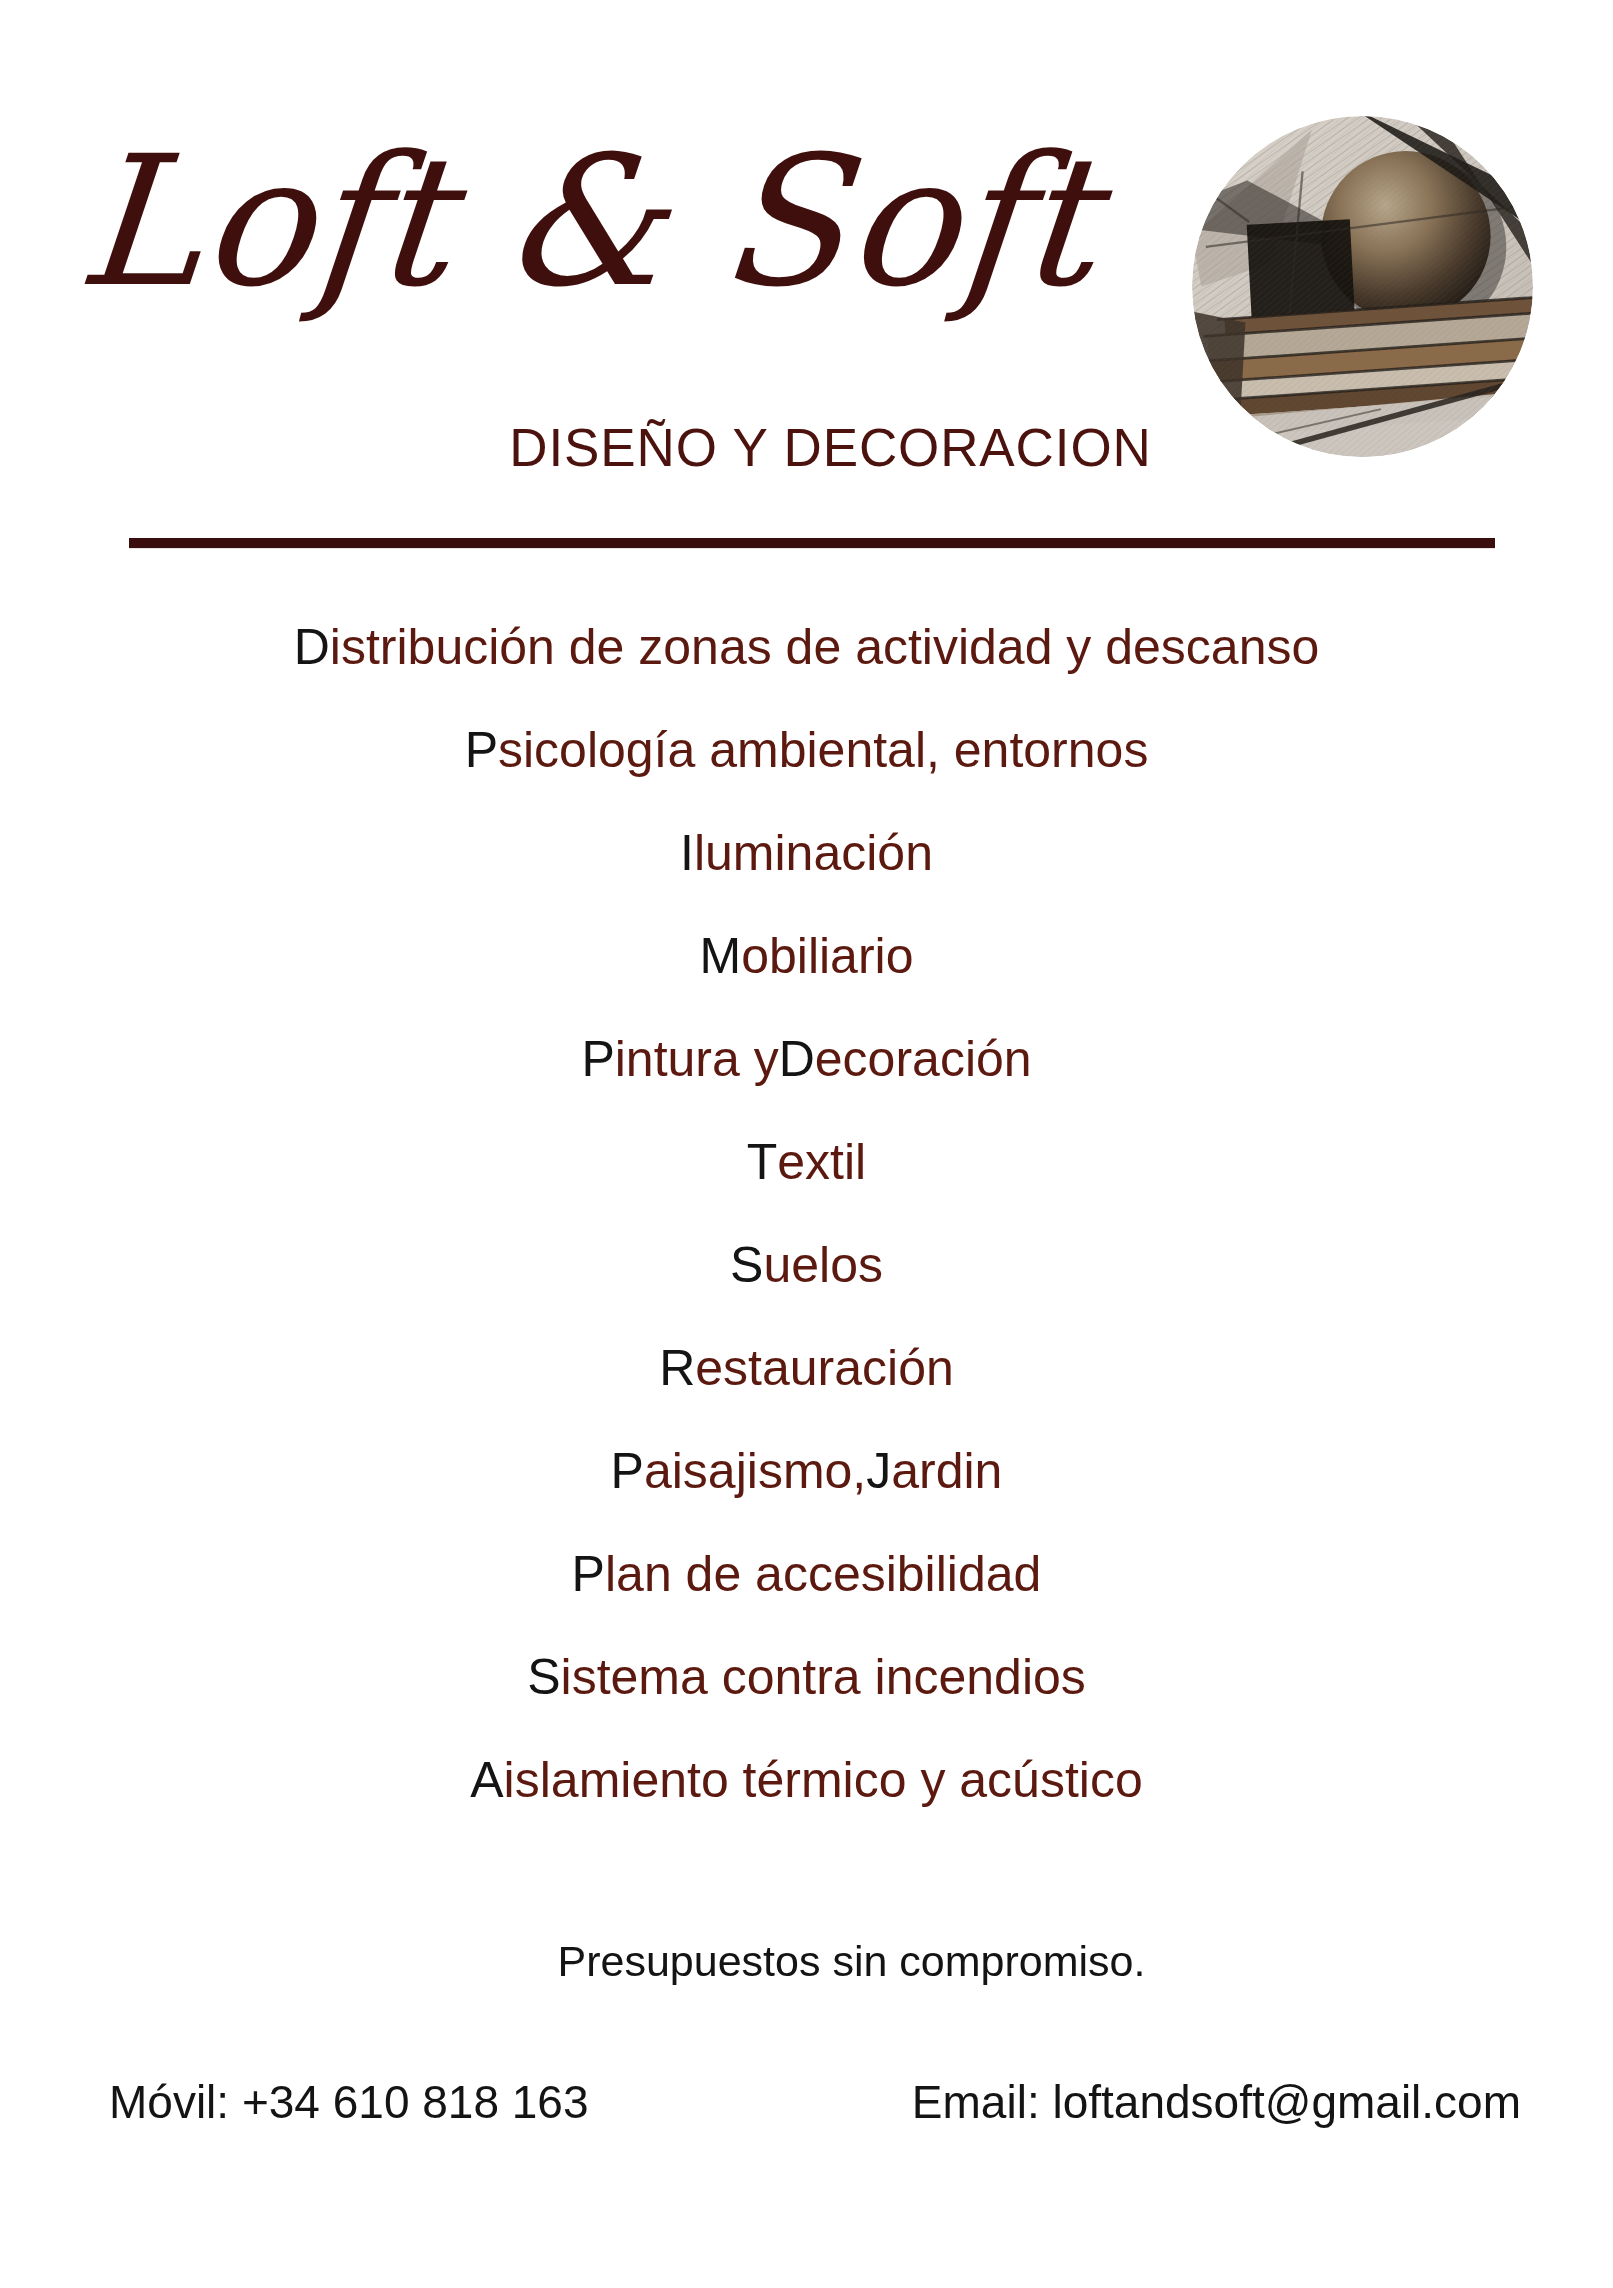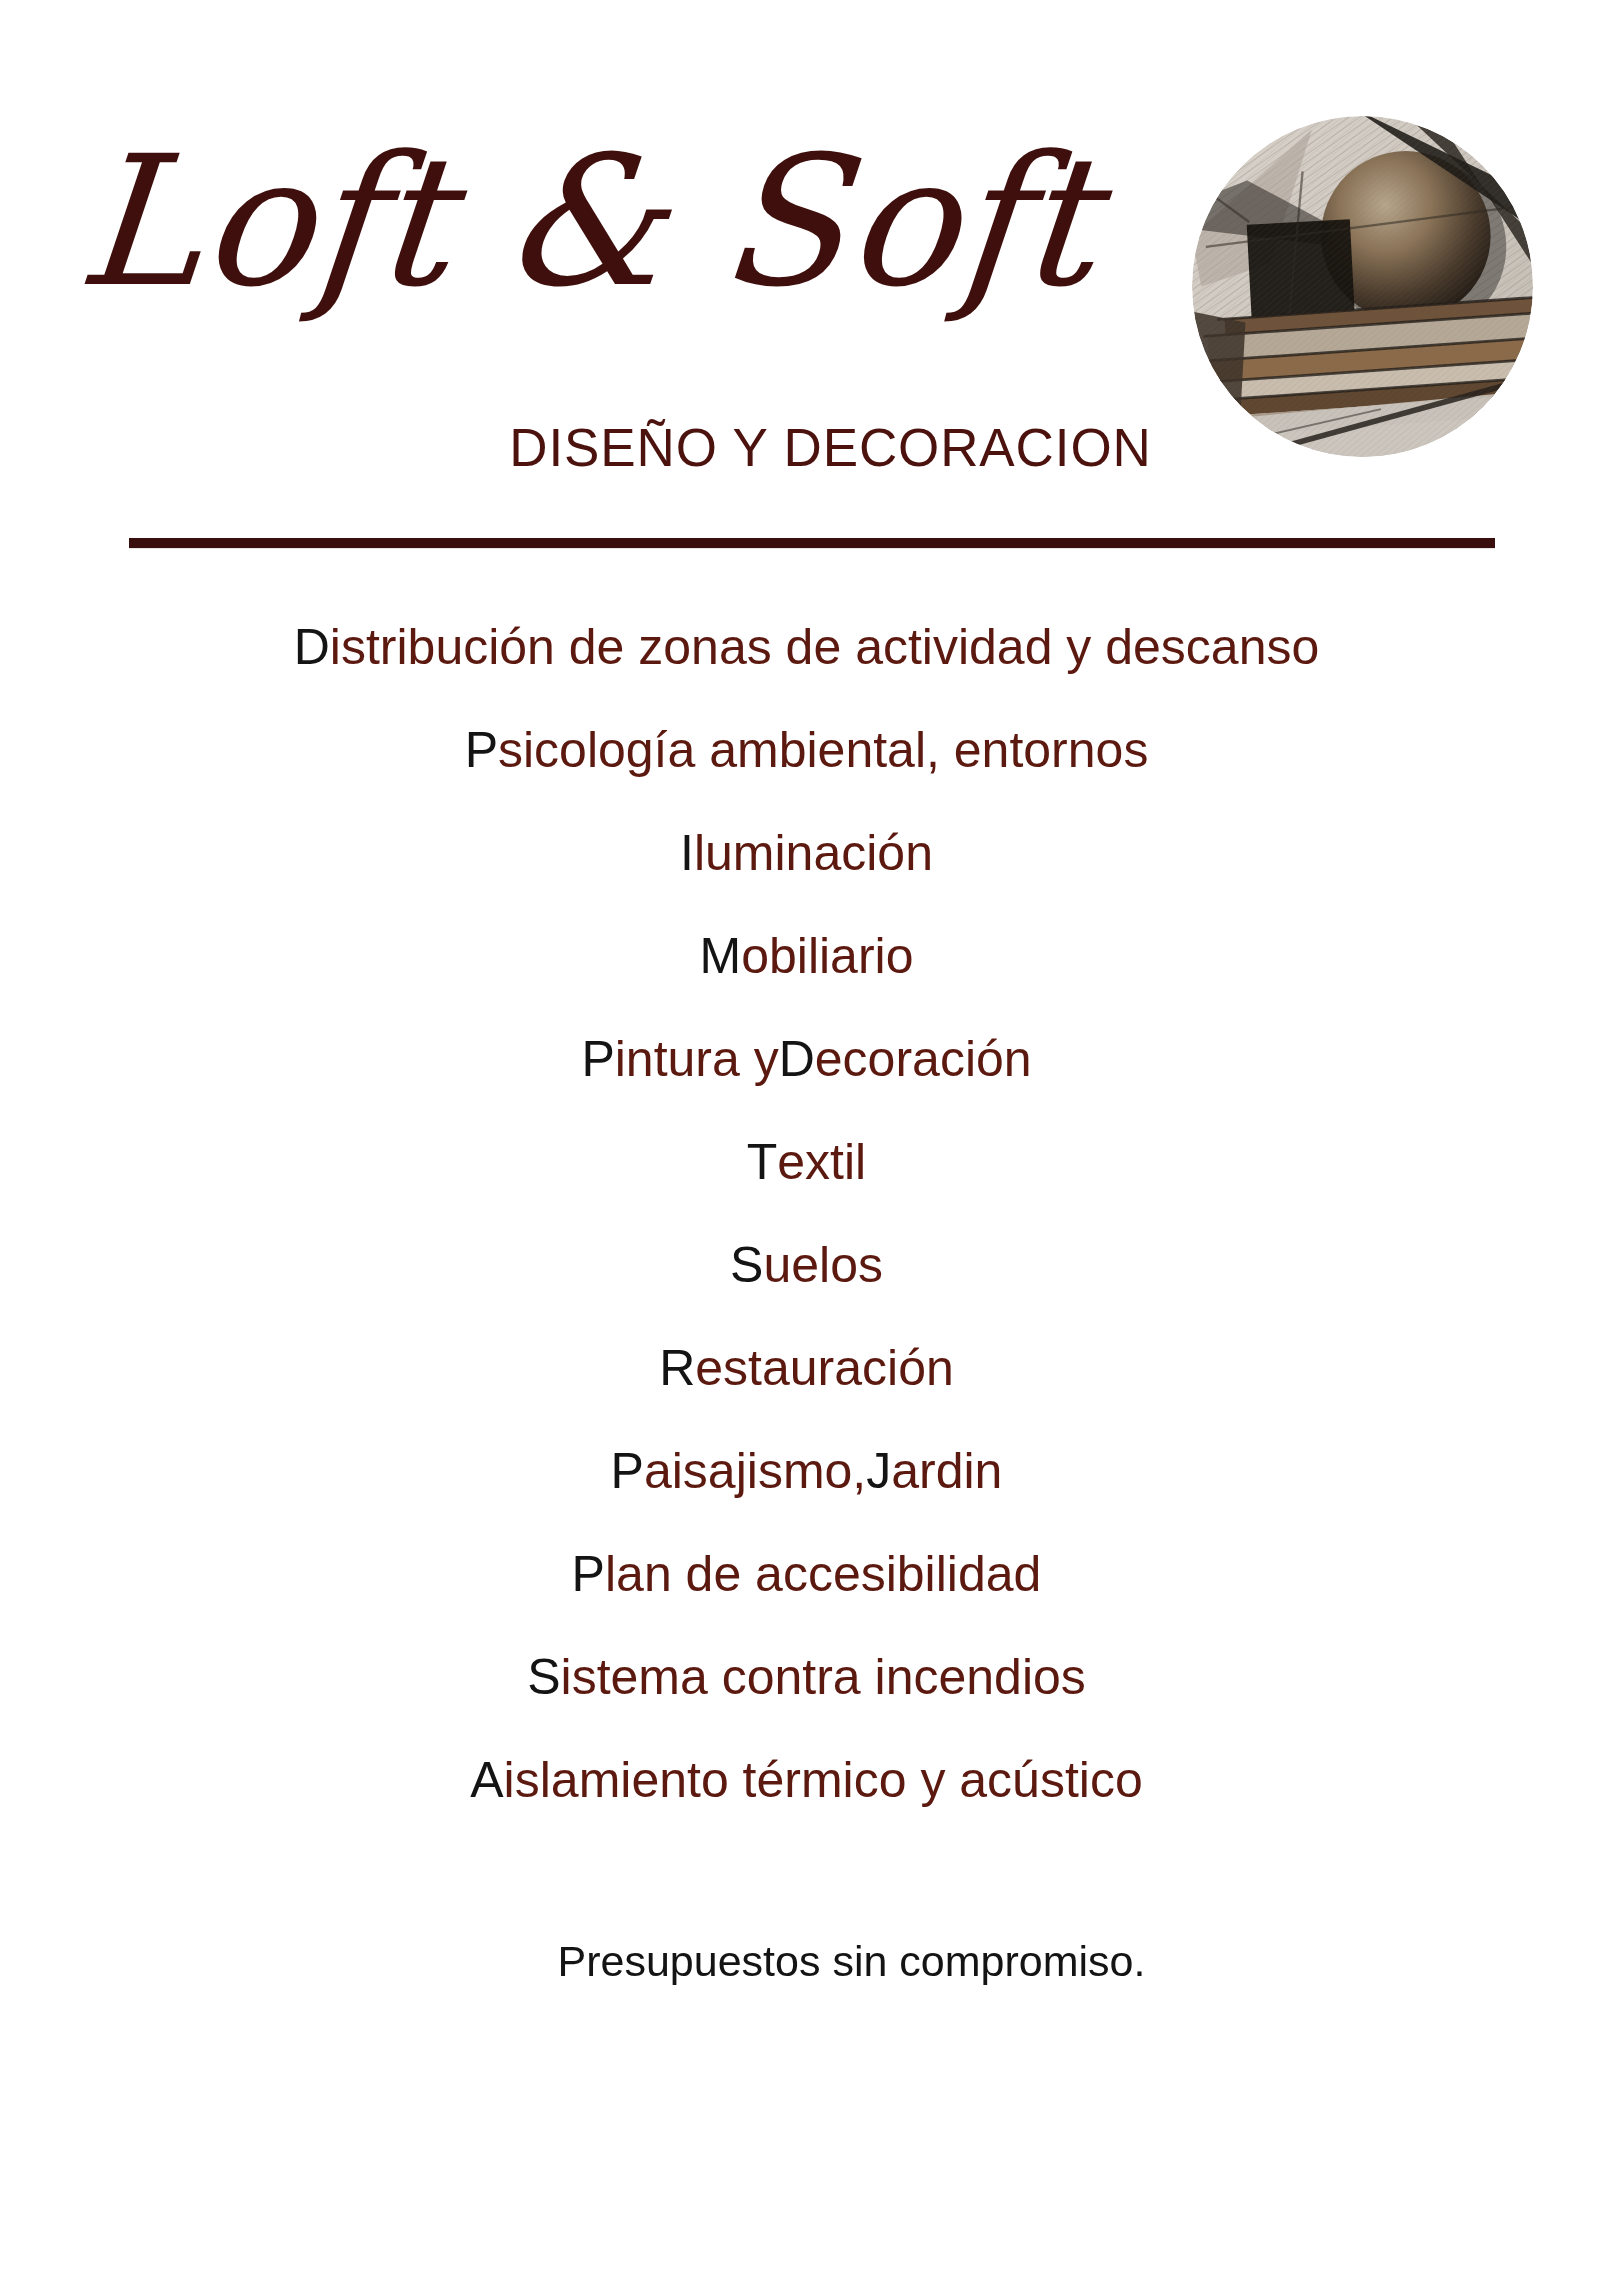--- a/index.html
+++ b/index.html
@@ -173,15 +173,19 @@
       <li class="service"><span class="cap">S</span>uelos</li>
       <li class="service"><span class="cap">R</span>estauración</li>
       <li class="service"><span class="cap">P</span>aisajismo, <span class="cap">J</span>ardin</li>
       <li class="service"><span class="cap">P</span>lan de accesibilidad</li>
       <li class="service"><span class="cap">S</span>istema contra incendios</li>
       <li class="service"><span class="cap">A</span>islamiento térmico y acústico</li>
     </ul>
 
   <div class="tagline">Presupuestos sin compromiso.</div>
 
+  <div class="footer">
+    <span>Móvil: +34 610 818 163</span>
+    <span>Email: loftandsoft@gmail.com</span>
+  </div>
 
 </div>
 
 
 </body></html>

